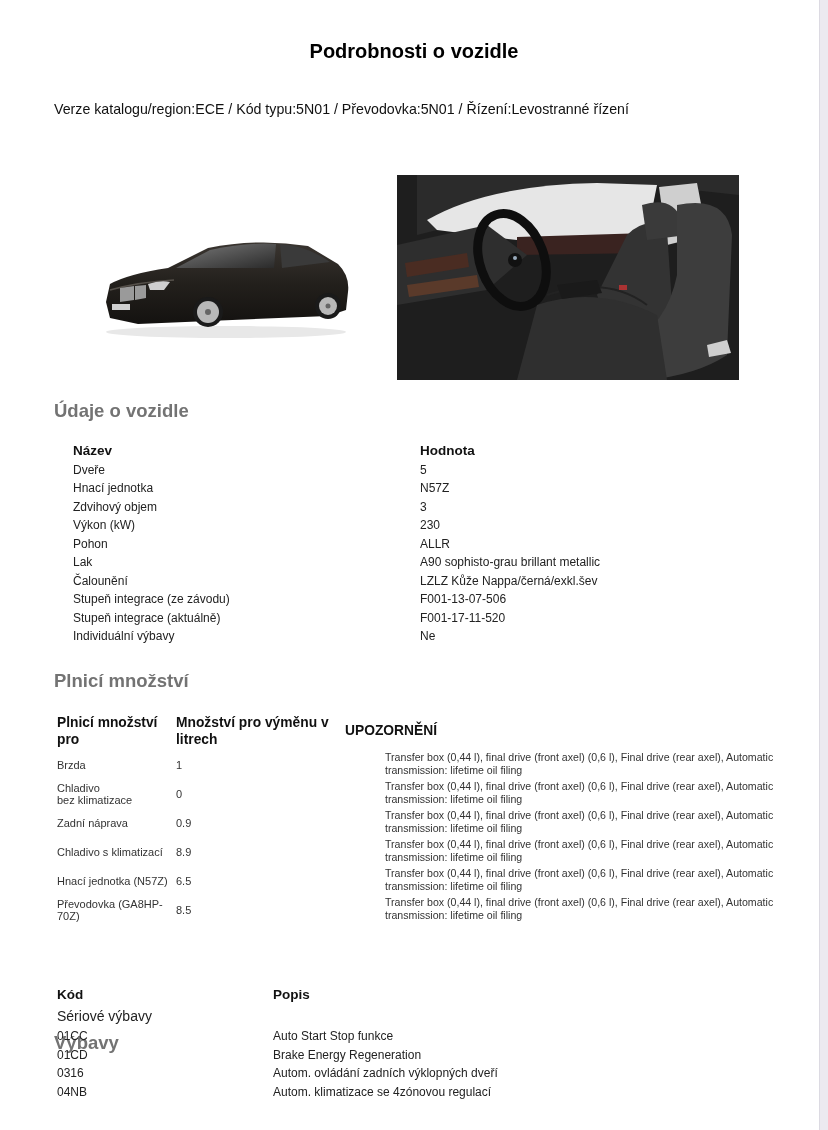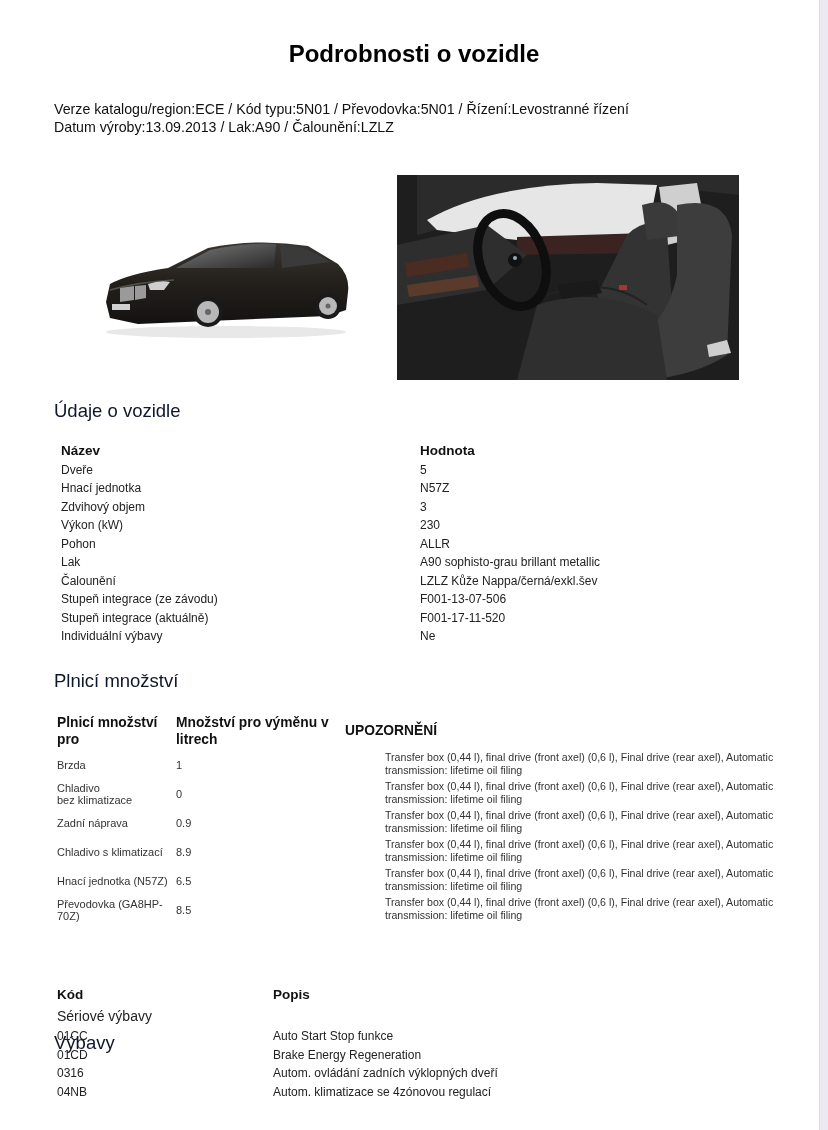--- a/index.html
+++ b/index.html
@@ -9,33 +9,33 @@
     font-family: "Liberation Sans", sans-serif;
     position: relative;
   }
   .scroll-track {
     position: absolute; top: 0; right: 0; width: 8px; height: 1130px;
     background: #eceaf0; border-left: 1px solid #dcdae2;
   }
   .page { position: absolute; left: 0; top: 0; width: 818px; }
   .title {
     position: absolute; left: 0; width: 828px; top: 40px; text-align: center;
-    font-size: 24px; font-weight: bold; color: #000;
+    font-size: 20px; font-weight: bold; color: #000;
   }
   .meta { position: absolute; left: 54px; top: 101px; font-size: 14.2px; line-height: 17.5px; color: #111; }
   .meta div { white-space: nowrap; }
 
   .car-img { position: absolute; left: 98px; top: 232px; width: 256px; height: 110px; }
   .interior-img { position: absolute; left: 397px; top: 175px; width: 342px; height: 205px; overflow: hidden; }
 
-  h2 { margin: 0; position: absolute; left: 54px; font-size: 18.5px; font-weight: normal; color: #0f172a; }
+  h2 { margin: 0; position: absolute; left: 54px; font-size: 18.5px; font-weight: bold; color: #737373; }
 
   .kv { position: absolute; left: 57px; font-size: 12px; color: #222; }
   .kv .row { position: relative; height: 18.5px; line-height: 18.5px; }
-  .kv .k { position: absolute; left: 4px; white-space: nowrap; }
+  .kv .k { position: absolute; left: 16px; white-space: nowrap; }
   .kv .v { position: absolute; left: 335px; white-space: nowrap; margin-left: 28px; }
   .kv .hdr { font-weight: bold; font-size: 13.5px; color: #111; }
 
   .fill-hdr { position: absolute; top: 714px; font-weight: bold; font-size: 13.8px; line-height: 17px; color: #111; }
   .fill-rows { position: absolute; left: 57px; top: 750px; width: 710px; }
   .fill-row { position: relative; height: 29px; font-size: 11px; color: #333; }
   .fill-row .c1 { position: absolute; left: 0; width: 115px; top: 50%; transform: translateY(-50%); line-height: 12.5px; }
   .fill-row .c2 { position: absolute; left: 119px; top: 50%; transform: translateY(-50%); }
   .fill-row .c3 { position: absolute; left: 288px; top: 1px; width: 420px; line-height: 12.5px; font-size: 10.6px; margin-left: 40px; }
 
@@ -48,21 +48,20 @@
 </style>
 </head>
 <body>
 
 <div class="page">
 
   <div class="title">Podrobnosti o vozidle</div>
 
   <div class="meta">
     <div>Verze katalogu/region:ECE / Kód typu:5N01 / Převodovka:5N01 / Řízení:Levostranné řízení</div>
-    <div>Datum výroby:13.09.2013 / Lak:A90 / Čalounění:LZLZ</div>
   </div>
 
   <div class="car-img">
     <svg width="256" height="110" viewBox="0 0 256 110">
       <defs>
         <linearGradient id="body" x1="0" y1="0" x2="0" y2="1">
           <stop offset="0" stop-color="#3a3530"></stop>
           <stop offset="0.5" stop-color="#23201c"></stop>
           <stop offset="1" stop-color="#141210"></stop>
         </linearGradient>

